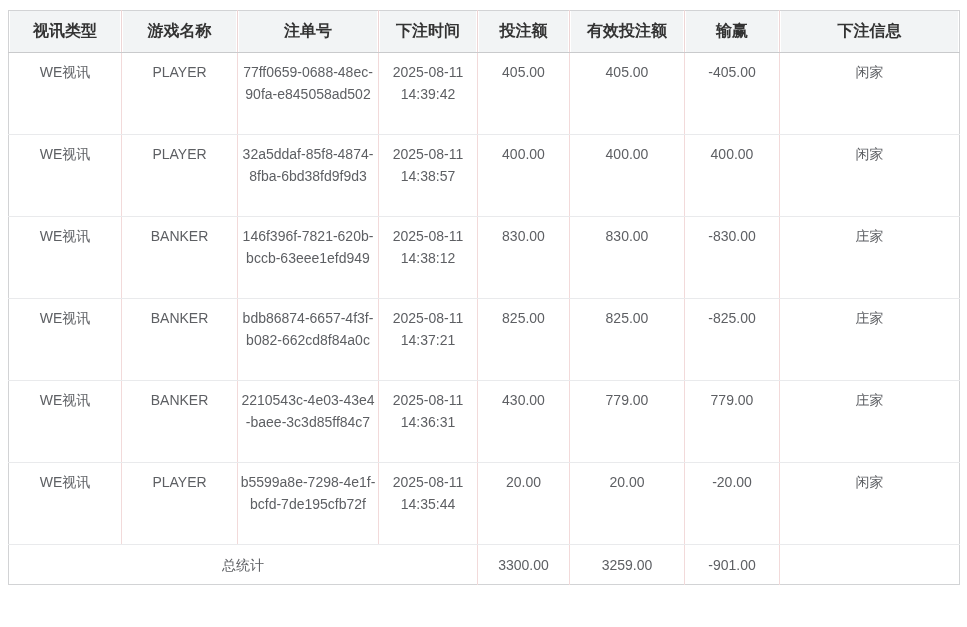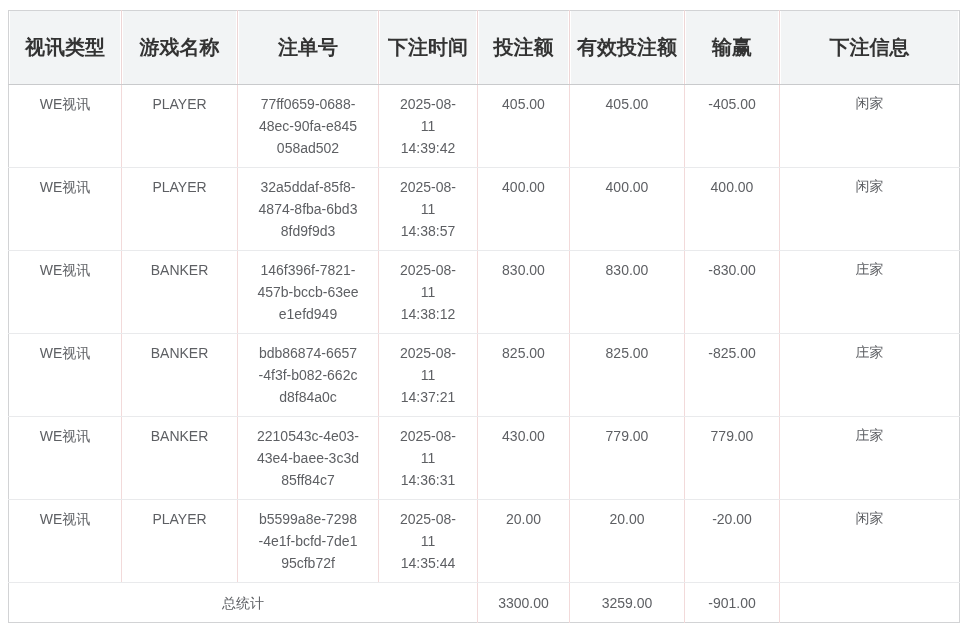--- a/index.html
+++ b/index.html
@@ -21,40 +21,40 @@
     width: 951px;
     border: 1px solid #d2d3d5;
     border-radius: 2px;
     font-size: 14px;
     color: #5d5f63;
   }
   table.bet-table th {
     background: #f2f4f5;
     color: #333333;
     font-weight: bold;
-    font-size: 20px;
+    font-size: 16px;
     height: 41px;
     text-align: center;
     vertical-align: middle;
     border-bottom: 1px solid #c9cacc;
     border-right: 1px solid #eed6d6;
     box-shadow: inset 1px 0 0 #ffffff, inset -1px 0 0 #ffffff;
-    padding: 16px 4px;
+    padding: 0 4px;
   }
   table.bet-table th:last-child { border-right: none; font-family: Liberation Serif, serif; }
   table.bet-table td {
     border-bottom: 1px solid #e9eaec;
     border-right: 1px solid #f2dada;
     text-align: center;
     vertical-align: top;
-    padding: 8px 19px;
+    padding: 8px 2px;
     line-height: 22px;
     box-sizing: border-box;
   }
-  table.bet-table td:last-child { border-right: none; font-family: Liberation Serif, serif; }
+  table.bet-table td:last-child { border-right: none; }
   tr.data-row { height: 82px; }
   td.cell-bet-id { word-break: break-all; }
   tr.summary-row { height: 40px; }
   tr.summary-row td {
     vertical-align: middle;
     padding-top: 0;
     padding-bottom: 0;
   }
   tr.summary-row:last-child td { border-bottom: none; }
 </style>
@@ -102,21 +102,21 @@
         <td class="cell-bet-id">32a5ddaf-85f8-4874-8fba-6bd38fd9f9d3</td>
         <td>2025-08-11 14:38:57</td>
         <td>400.00</td>
         <td>400.00</td>
         <td>400.00</td>
         <td>闲家</td>
       </tr>
       <tr class="data-row">
         <td>WE视讯</td>
         <td>BANKER</td>
-        <td class="cell-bet-id">146f396f-7821-457b-bccb-63eee1efd949</td>
+        <td class="cell-bet-id">146f396f-7821-620b-bccb-63eee1efd949</td>
         <td>2025-08-11 14:38:12</td>
         <td>830.00</td>
         <td>830.00</td>
         <td>-830.00</td>
         <td>庄家</td>
       </tr>
       <tr class="data-row">
         <td>WE视讯</td>
         <td>BANKER</td>
         <td class="cell-bet-id">bdb86874-6657-4f3f-b082-662cd8f84a0c</td>

